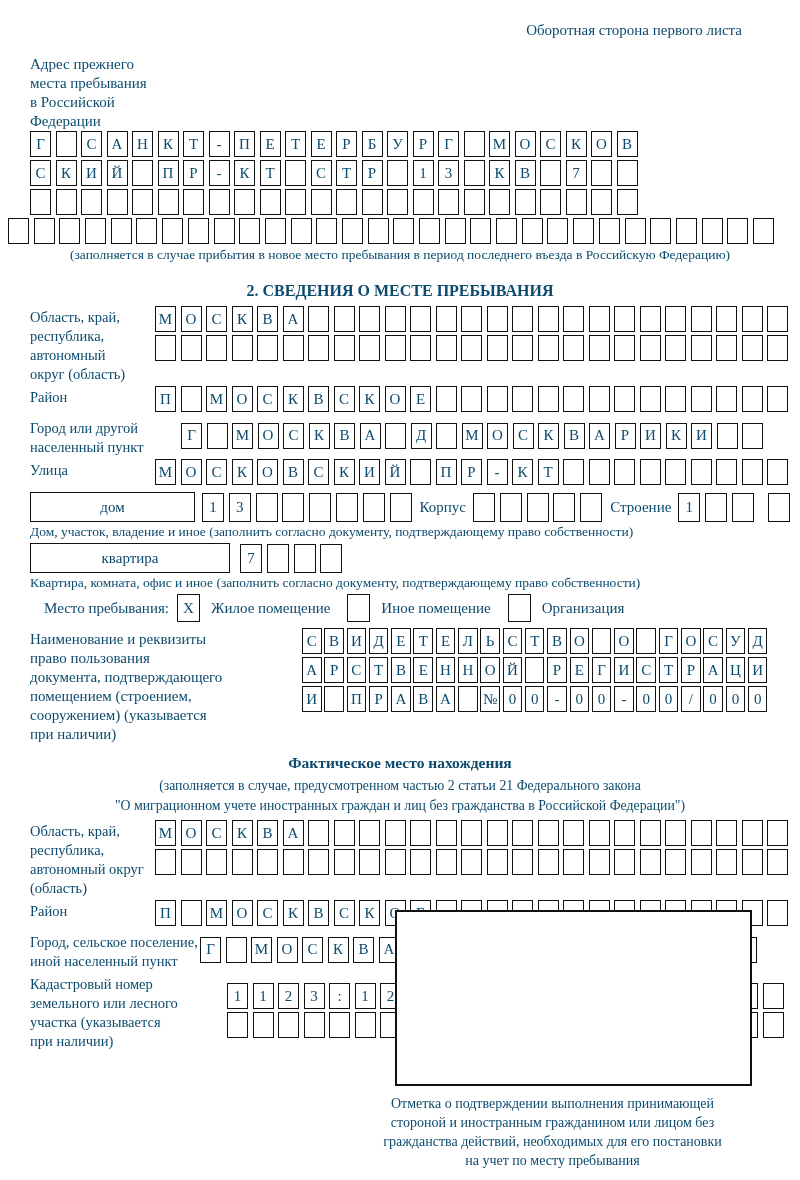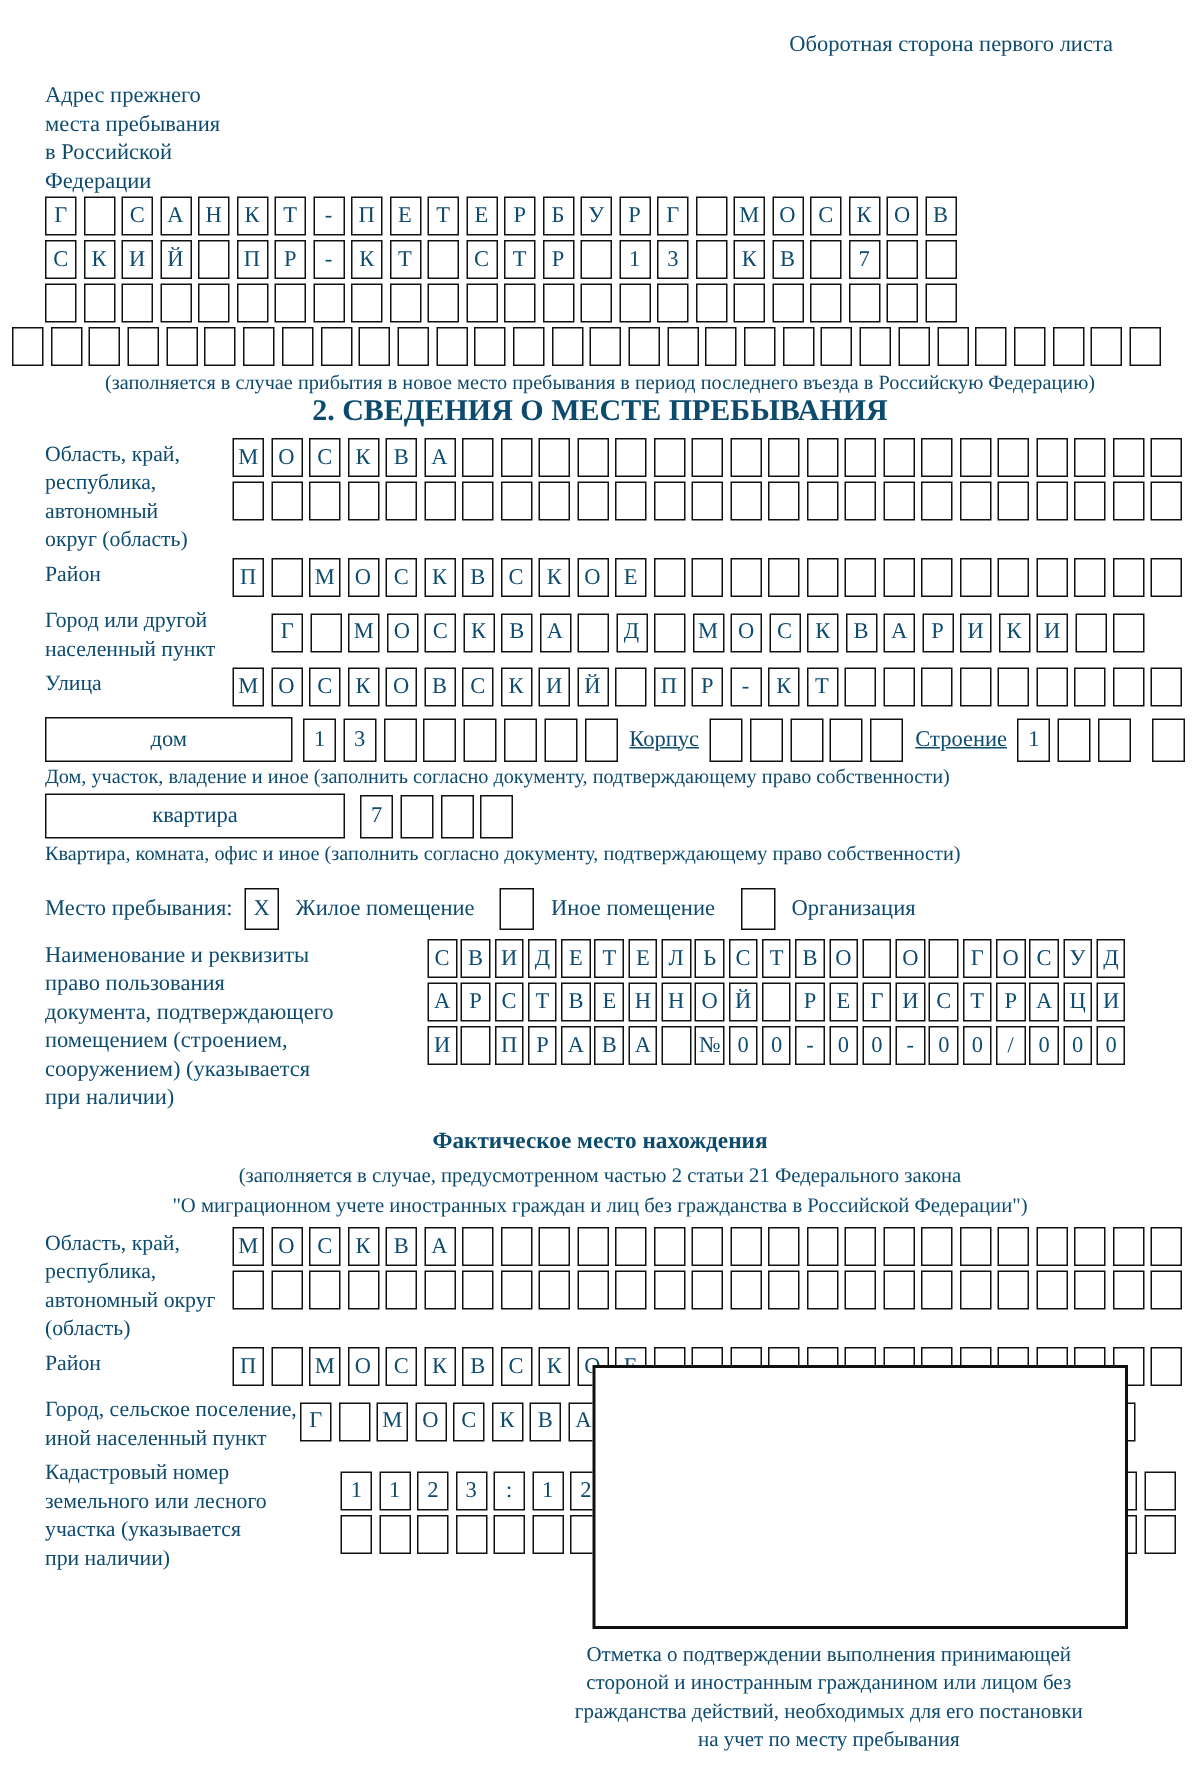--- a/index.html
+++ b/index.html
@@ -26,38 +26,38 @@
   .sz-doc .cellrow { gap:2.8px; }
   .sz-doc .cell { width:19.5px; }
   .fullrow { padding-left:8px; margin-top:0; }
   .fullrow .cellrow { gap:4.7px; }
   .indent1 { margin-left:26px; }
 
   .cap { font-size:13.5px; margin-top:2px; }
   .cap-center { text-align:center; }
   .cap-left { padding-left:30px; }
 
-  .sec-title { text-align:center; font-weight:bold; font-size:20px; margin:0 0 6px 0; }
+  .sec-title { text-align:center; font-weight:bold; font-size:16px; margin:19px 0 6px 0; }
   .fact-title { text-align:center; font-weight:bold; font-size:15.5px; margin:10px 0 4px 0; }
   .fact-note { text-align:center; font-size:13.8px; line-height:20px; }
 
   
   .house-row { display:flex; align-items:center; padding-left:30px; margin-top:4px; }
   .widebox {
     box-sizing:border-box; border:1.7px solid #111; height:30px;
     display:flex; align-items:center; justify-content:center; font-size:15px;
   }
   .dom-box { width:165px; } .apt-box { width:200px; }
   .lgcells { display:flex; gap:4.8px; margin-left:7px; }
   .lgcells .cell { width:22px; height:29px; }
-  .inline-lbl { font-size:15px; margin-left:8px; margin-right:7px;text-decoration:underline; }
+  .inline-lbl { font-size:15px; margin-left:8px; margin-right:7px; }
   .sepcell { margin-left:14px; }
 
   
-  .stay-row { display:flex; align-items:center; padding-left:30px; margin-top:15px; font-size:15px; }
+  .stay-row { display:flex; align-items:center; padding-left:44px; margin-top:3px; font-size:15px; }
   .chk {
     box-sizing:border-box; width:23px; height:28px; border:1.7px solid #111;
     display:flex; align-items:center; justify-content:center; font-size:15px;
     margin-right:11px; flex:0 0 auto;
   }
   .stay-lbl { margin-right:8px; }
   .opt-lbl { margin-right:17px;text-align:center; }
   .hint { font-size:14px; padding-left:218px; margin-top:3px; }
 
   
@@ -409,21 +409,21 @@
   <div class="stay-row">
     <span class="stay-lbl">Место пребывания:</span>
     <span class="chk">X</span>
     <span class="opt-lbl">Жилое помещение</span>
     <span class="chk"></span>
     <span class="opt-lbl">Иное помещение</span>
     <span class="chk"></span>
     <span class="opt-lbl">Организация</span>
   </div>
 
-  <div class="frow sz-doc" style="margin-top:6px;">
+  <div class="frow sz-doc" style="margin-top:6px;gap:17px;">
     <div class="flabel w255">
         <div class="ln">Наименование и реквизиты</div>
         <div class="ln">право пользования</div>
         <div class="ln">документа, подтверждающего</div>
         <div class="ln">помещением (строением,</div>
         <div class="ln">сооружением) (указывается</div>
         <div class="ln">при наличии)</div>
       </div>
     <div class="cellcol">
       <div class="cellrow">

